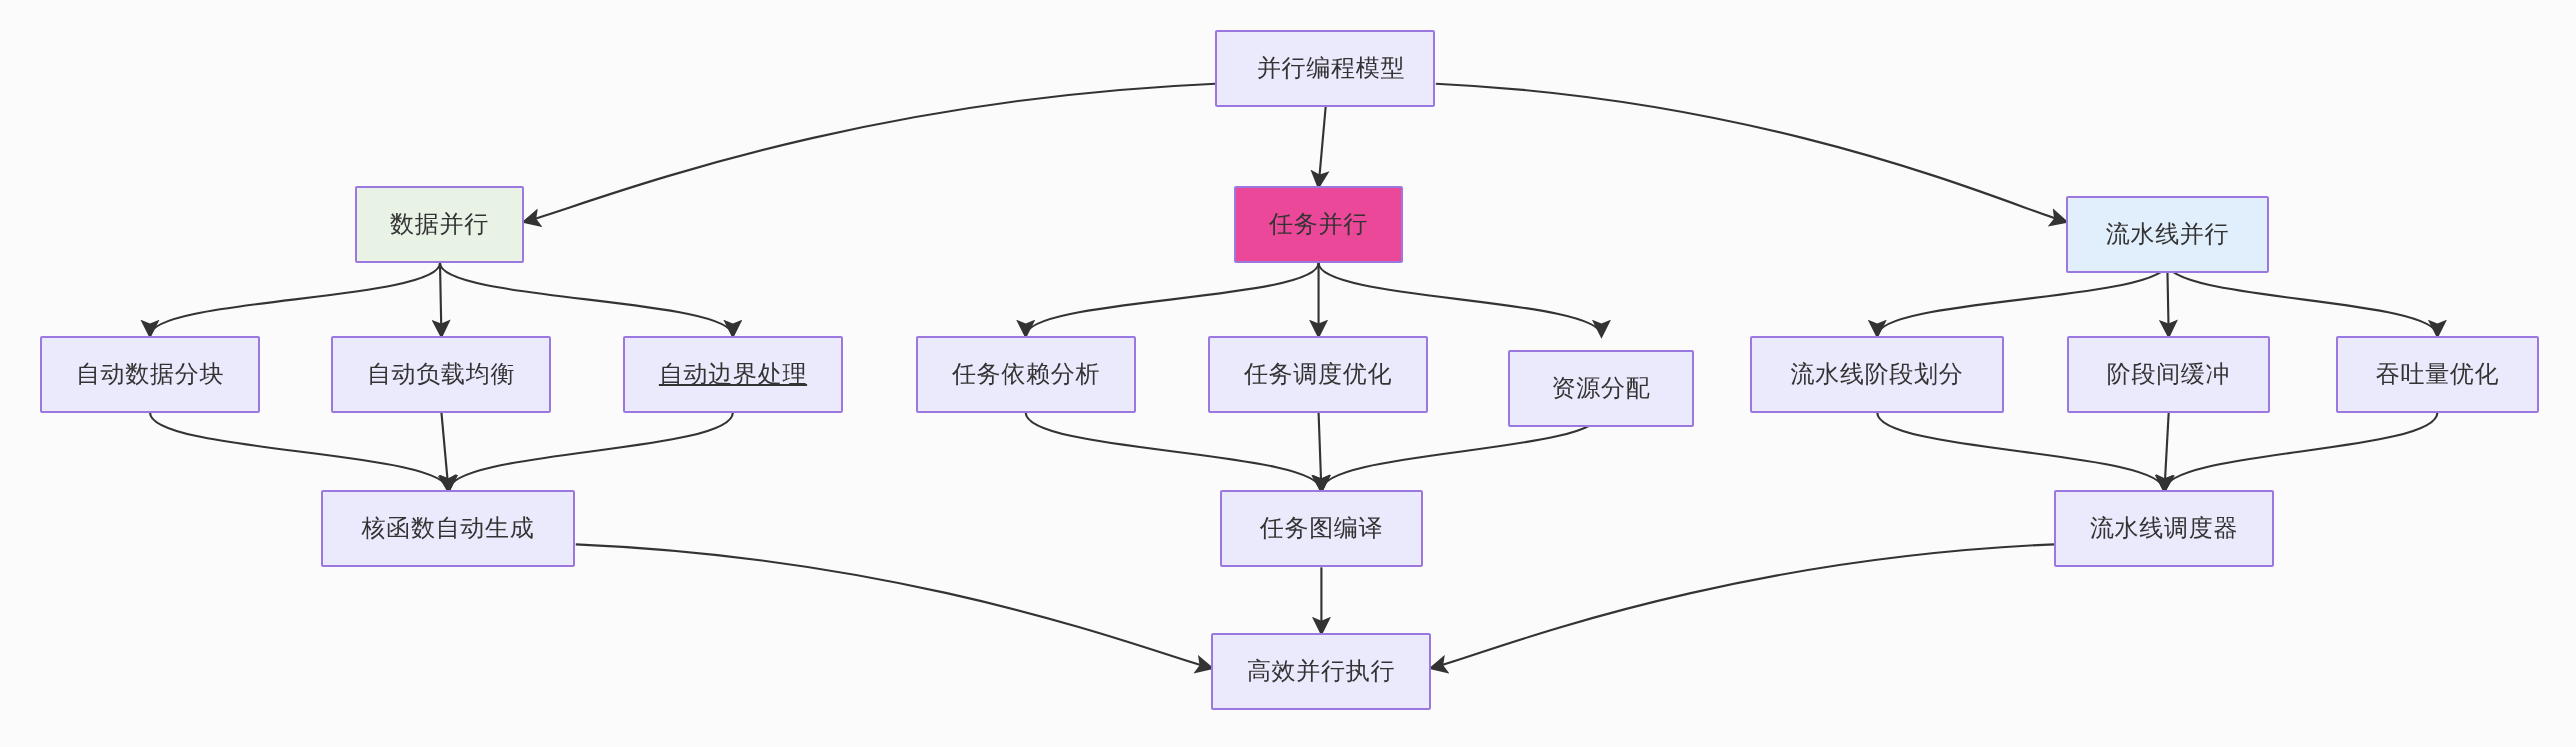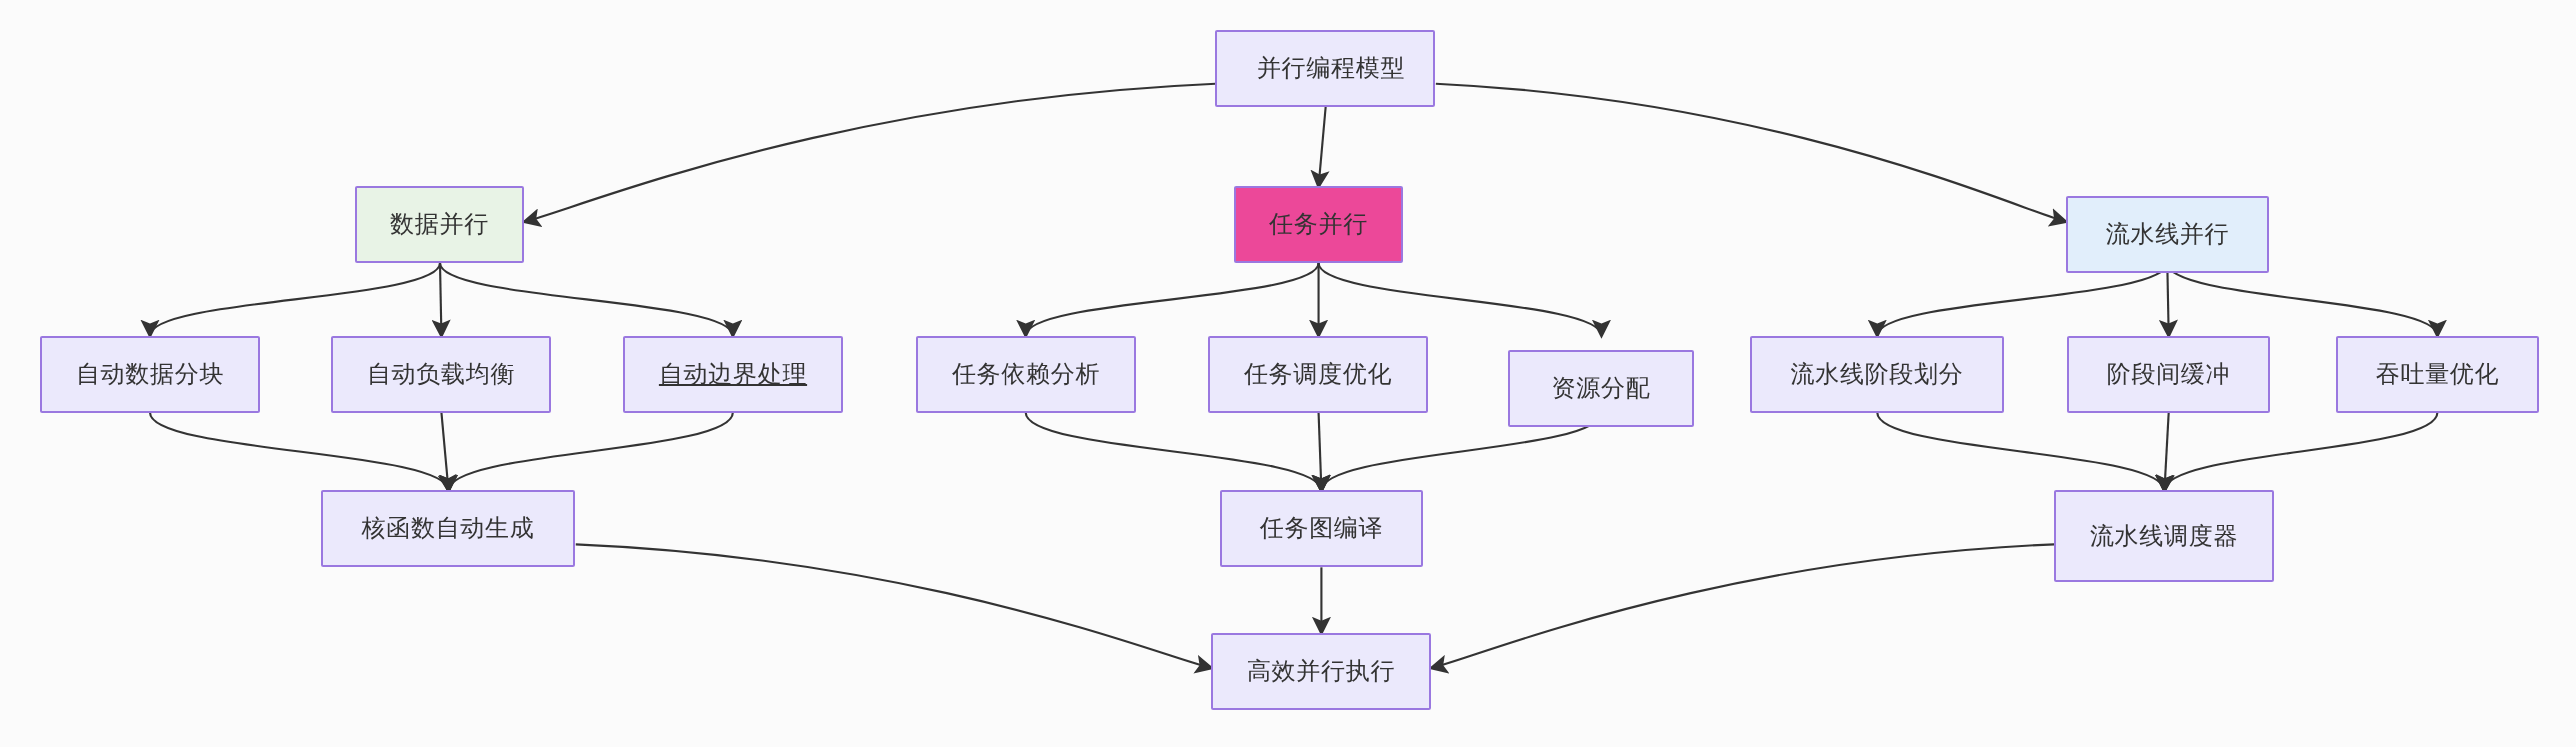--- a/index.html
+++ b/index.html
@@ -123,21 +123,21 @@
       </div>
       <div class="node" style="left: 2336px; top: 336px; width: 203px; height: 77px;">
         <span class="node-label">吞吐量优化</span>
       </div>
       <div class="node" style="left: 321px; top: 490px; width: 254px; height: 77px;">
         <span class="node-label">核函数自动生成</span>
       </div>
       <div class="node" style="left: 1220px; top: 490px; width: 203px; height: 77px;">
         <span class="node-label">任务图编译</span>
       </div>
-      <div class="node" style="left: 2054px; top: 490px; width: 220px; height: 92px;">
+      <div class="node" style="left: 2054px; top: 490px; width: 220px; height: 77px;">
         <span class="node-label">流水线调度器</span>
       </div>
       <div class="node" style="left: 1211px; top: 633px; width: 220px; height: 77px;">
         <span class="node-label">高效并行执行</span>
       </div>
     </div>
 </div>
 
 
 </body></html>

